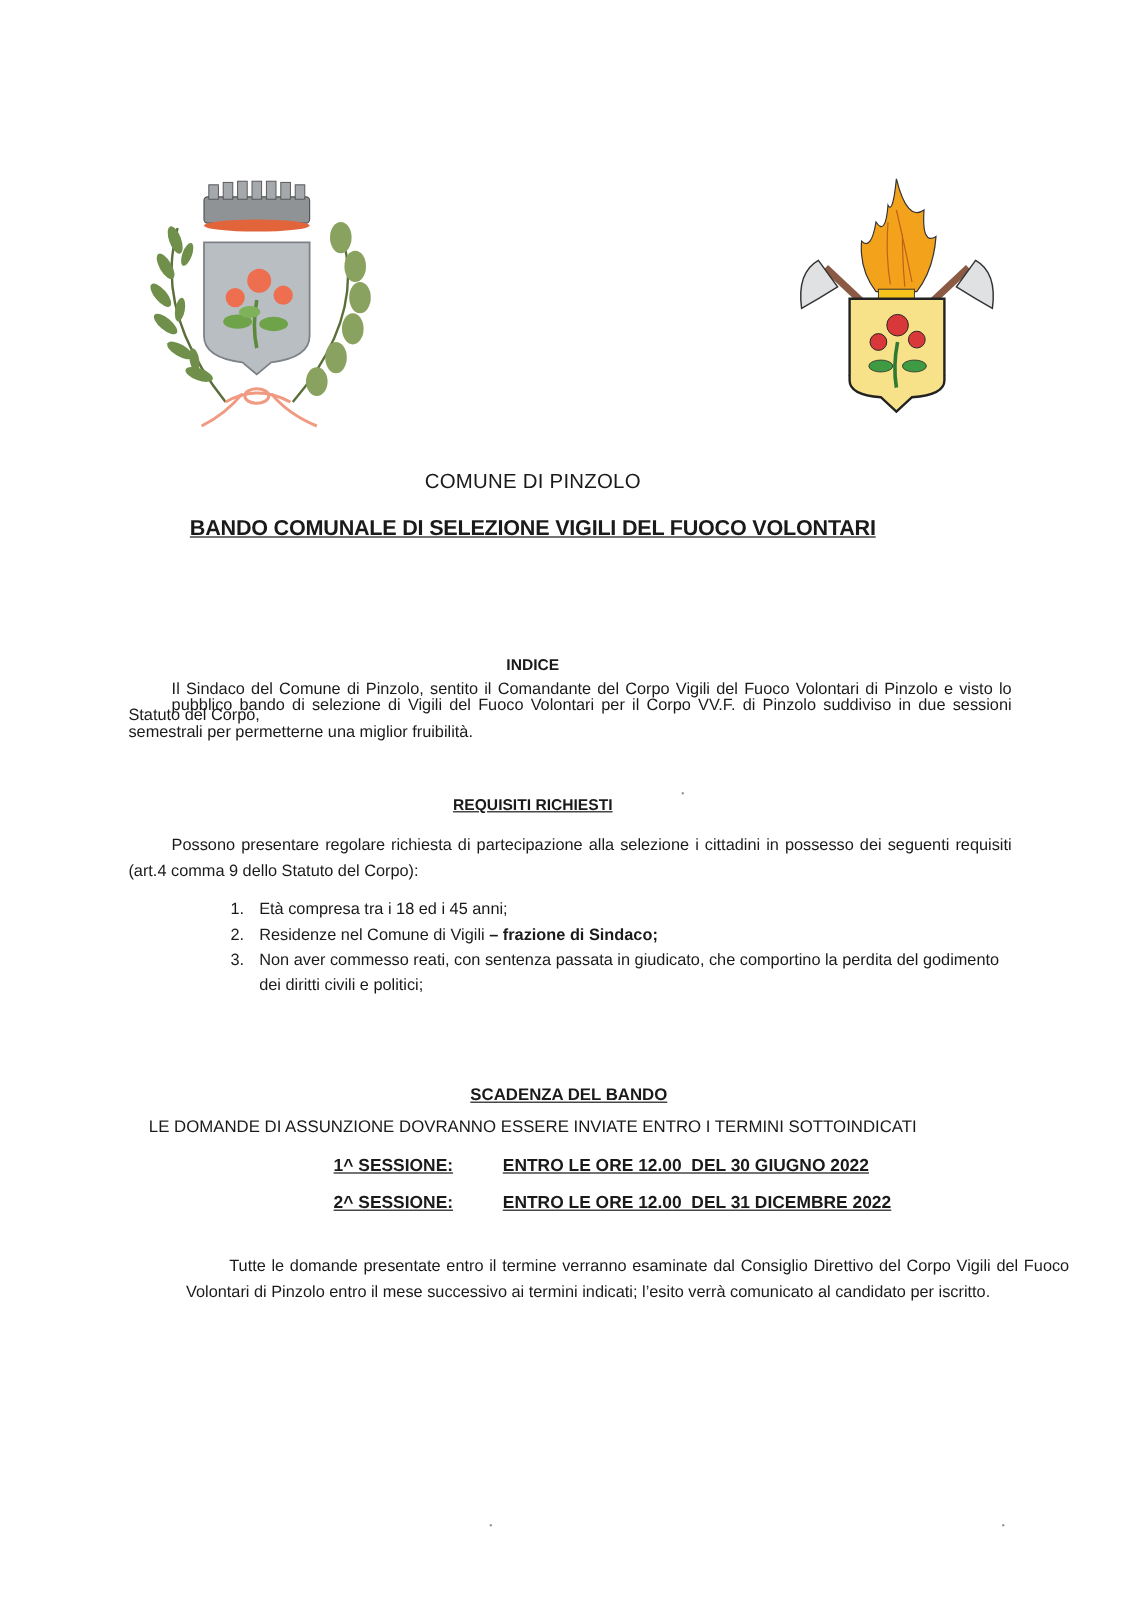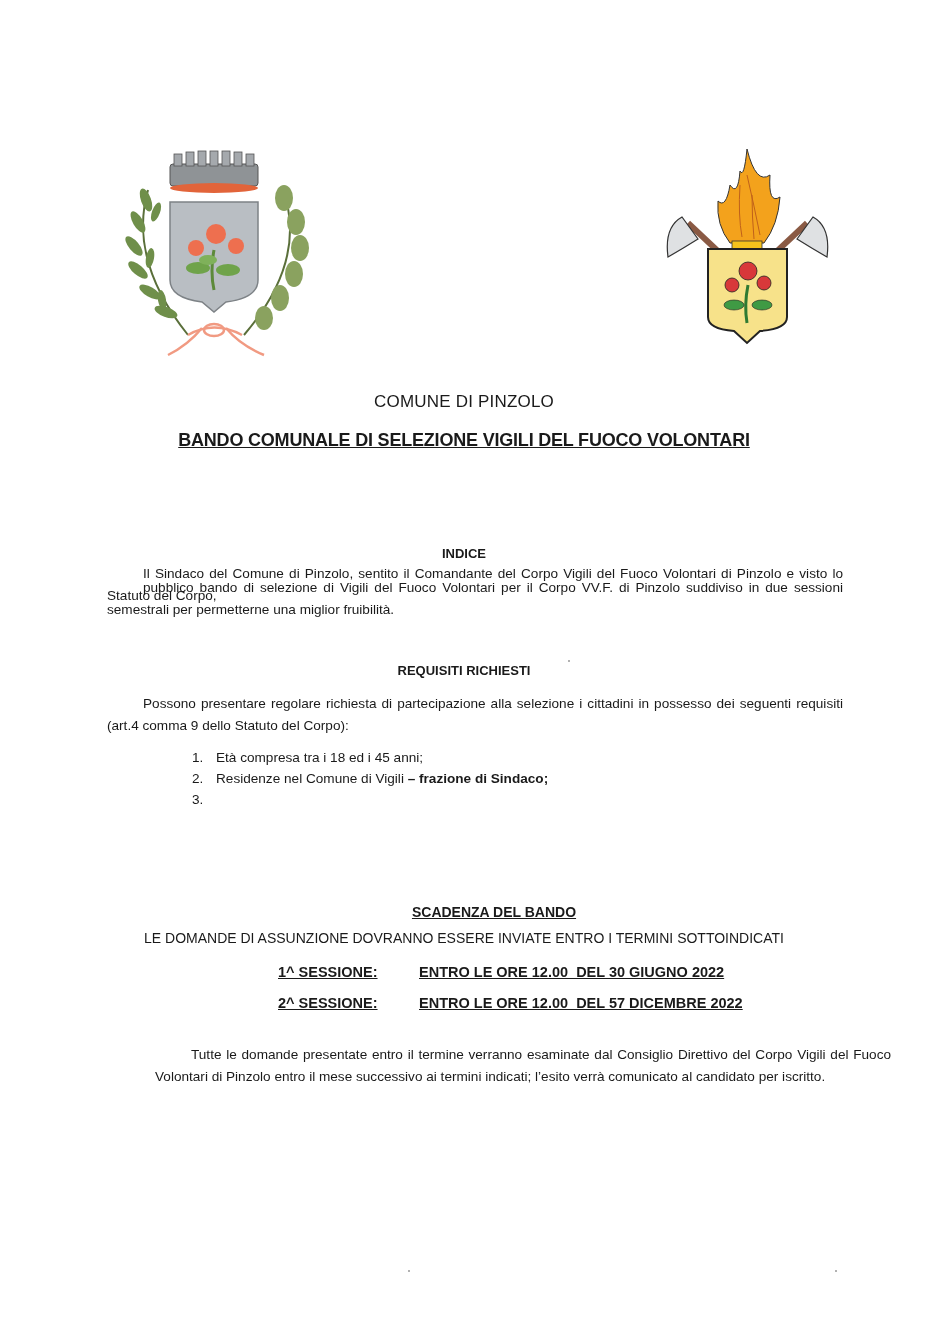--- a/index.html
+++ b/index.html
@@ -1,29 +1,29 @@
 <!DOCTYPE html>
 <html><head>
 <meta charset="utf-8">
 <style>
   html, body { margin: 0; padding: 0; background: #ffffff; }
   body { width: 950px; height: 1344px; position: relative; overflow: hidden;
          font-family: "Liberation Sans", sans-serif; color: #1a1a1a; }
   .abs { position: absolute; }
   .emblem-left { left: 118px; top: 150px; width: 200px; height: 215px; }
   .emblem-right { left: 660px; top: 145px; width: 175px; height: 200px; }
-  .center { left: 0; width: 888px; text-align: center; padding-left: 20px; }
+  .center { left: 0; width: 888px; text-align: center; }
   .t-comune { top: 392px; font-size: 17px; letter-spacing: 0.2px; }
   .t-bando { top: 430px; font-size: 18px; font-weight: bold; text-decoration: underline; letter-spacing: -0.2px; }
   .para { left: 107px; width: 736px; font-size: 13.6px; line-height: 22px; text-align: justify; }
   .para .indent { display: inline-block; width: 36px; }
   .p1 { top: 515px; margin-top: 48px; }
   .t-indice { top: 546px; font-size: 13px; font-weight: bold; }
   .p2 { top: 577px; }
-  .t-req { top: 663px; font-size: 13px; font-weight: bold; }
+  .t-req { top: 663px; font-size: 13px; font-weight: bold; text-decoration: underline; }
   .p3 { top: 693px; }
   .req-list { left: 192px; width: 650px; top: 747px; margin: 0; padding: 0; list-style: none;
               font-size: 13.6px; line-height: 21px; }
   .req-list li { position: relative; padding-left: 24px; }
   .req-list .num { position: absolute; left: 0; top: 0; }
   .t-scad { top: 904px; font-size: 14px; font-weight: bold; text-decoration: underline; margin-left: 30px; }
   .t-domande { top: 930px; font-size: 14px; }
   .session { left: 238px; font-size: 14.5px; font-weight: bold; text-decoration: underline; white-space: pre; }
   .s1 { top: 964px; }
   .s2 { top: 995px; }
@@ -141,26 +141,27 @@
   <li>
     <span class="num">1.</span>
     <span>Età compresa tra i 18 ed i 45 anni;</span>
   </li>
   <li>
     <span class="num">2.</span>
     <span>Residenze nel Comune di Vigili </span><b>– frazione di Sindaco;</b>
   </li>
   <li>
     <span class="num">3.</span>
+    <span>Non aver commesso reati, con sentenza passata in giudicato, che comportino la perdita del godimento dei diritti civili e politici;</span>
   </li>
 </ol>
 
 <div class="abs center t-scad">SCADENZA DEL BANDO</div>
 <div class="abs center t-domande">LE DOMANDE DI ASSUNZIONE DOVRANNO ESSERE INVIATE ENTRO I TERMINI SOTTOINDICATI</div>
 
 <div class="abs session s1"><span class="lbl">1^ SESSIONE:</span><span>ENTRO LE ORE 12.00  DEL 30 GIUGNO 2022</span></div>
-<div class="abs session s2"><span class="lbl">2^ SESSIONE:</span><span>ENTRO LE ORE 12.00  DEL 57 DICEMBRE 2022</span></div>
+<div class="abs session s2"><span class="lbl">2^ SESSIONE:</span><span>ENTRO LE ORE 12.00  DEL 31 DICEMBRE 2022</span></div>
 
 <div class="abs para p4"><span class="indent"></span><span>Tutte le domande presentate entro il termine verranno esaminate dal Consiglio Direttivo del Corpo Vigili del Fuoco Volontari di Pinzolo entro il mese successivo ai termini indicati; l’esito verrà comunicato al candidato per iscritto.</span></div>
 
 <div class="abs speck" style="left:568px;top:660px;"></div>
 <div class="abs speck" style="left:408px;top:1270px;"></div>
 <div class="abs speck" style="left:835px;top:1270px;"></div>
 
 </body></html>

